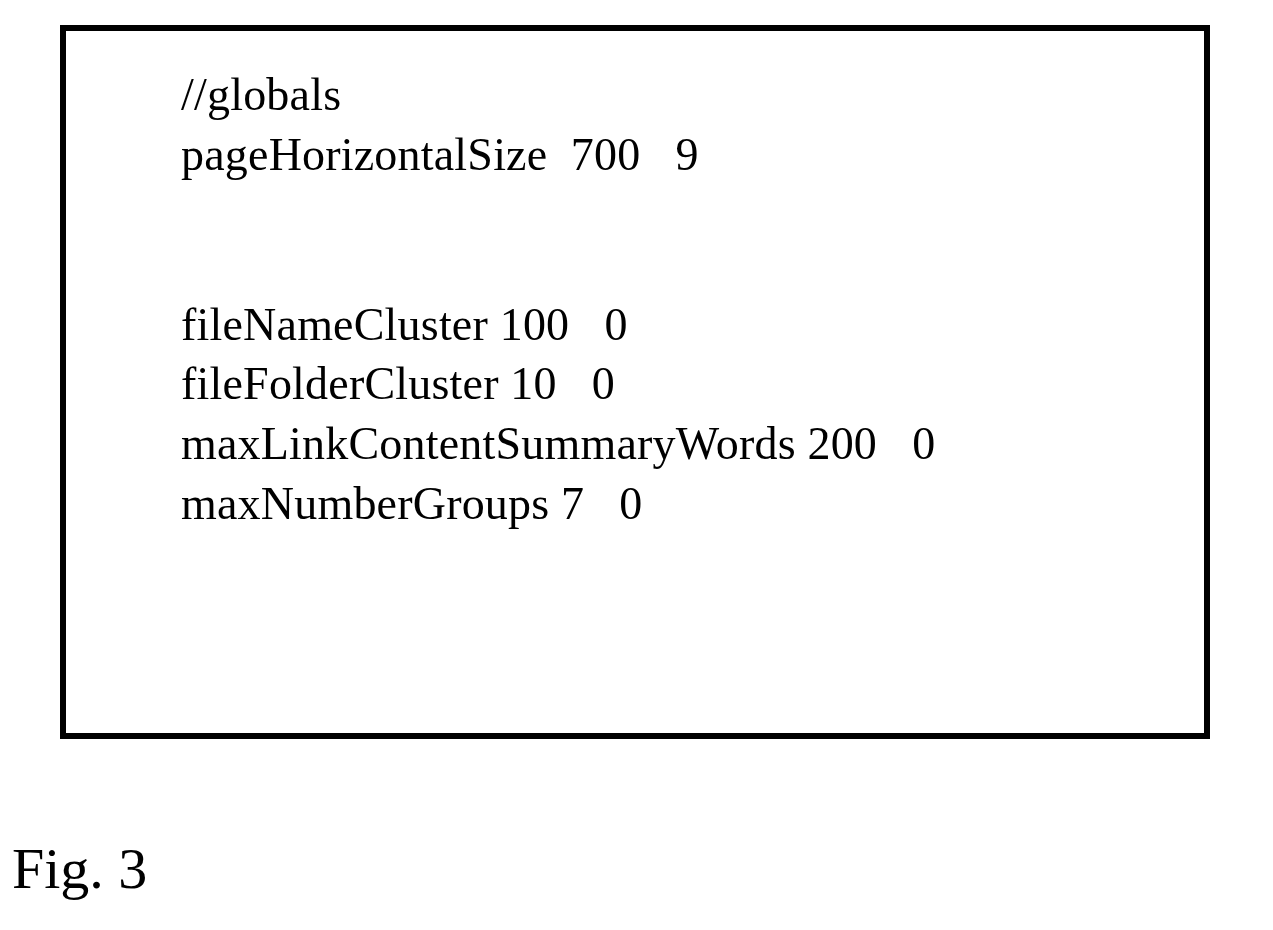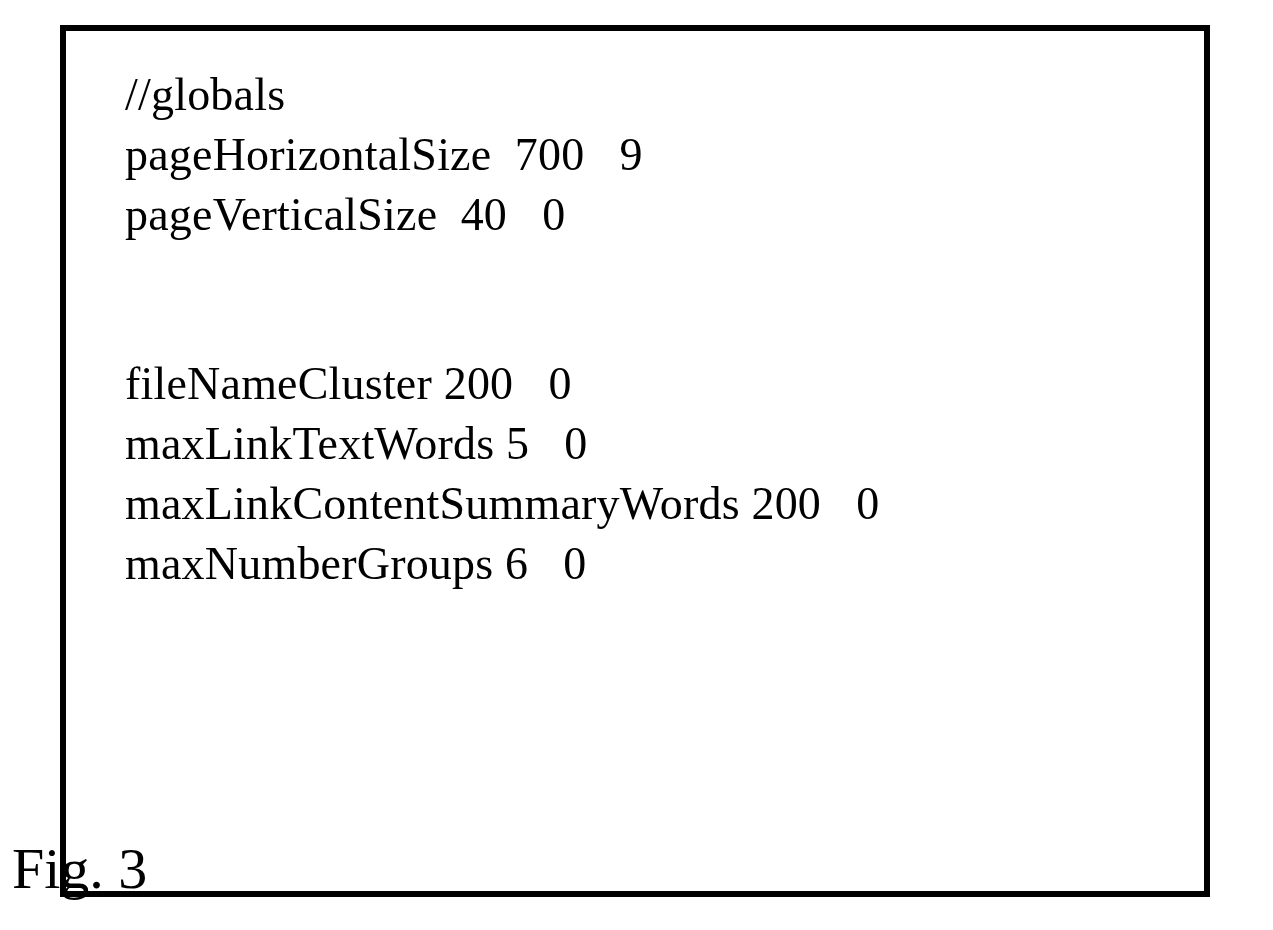--- a/index.html
+++ b/index.html
@@ -9,25 +9,25 @@
       height: 930px;
       background: #ffffff;
       font-family: "Times New Roman", Times, serif;
       position: relative;
     }
     .figure-box {
       position: absolute;
       left: 60px;
       top: 25px;
       width: 1150px;
-      height: 872px;
+      height: 714px;
       border: 6px solid #000000;
       box-sizing: border-box;
       padding-top: 34px;
-      padding-left: 59px;
+      padding-left: 115px;
       padding-right: 40px;
     }
     .code-line {
       font-size: 46px;
       line-height: 1.30;
       color: #000000;
       white-space: pre;
       letter-spacing: 0.2px;
     }
     .spacer {
@@ -42,21 +42,20 @@
       font-size: 58px;
       color: #000000;
     }
   </style>
 </head>
 <body>
 
 <div class="figure-box">
   <div class="code-line">//globals</div>
   <div class="code-line">pageHorizontalSize  700   9</div>
-  <div class="code-line">pageVerticalSize  40   0</div>
   <div class="spacer"></div>
-  <div class="code-line">fileNameCluster 200   0</div>
-  <div class="code-line">maxLinkTextWords 5   0</div>
+  <div class="code-line">fileNameCluster 100   0</div>
+  <div class="code-line">fileFolderCluster 10   0</div>
   <div class="code-line">maxLinkContentSummaryWords 200   0</div>
-  <div class="code-line">maxNumberGroups 6   0</div>
+  <div class="code-line">maxNumberGroups 7   0</div>
 </div>
 
 <div class="caption">Fig. 3</div>
 
 </body></html>

